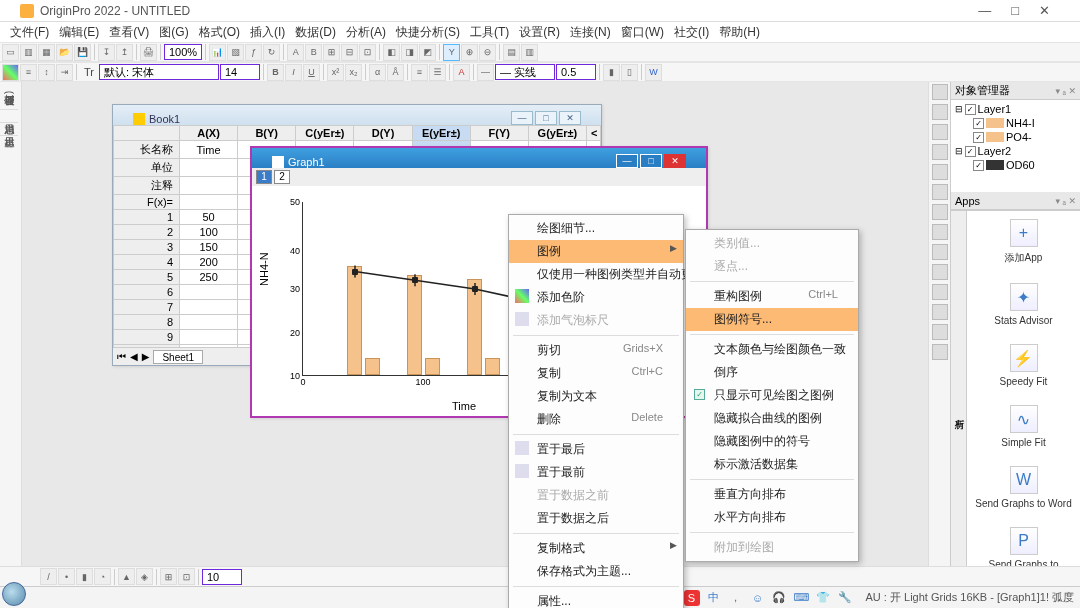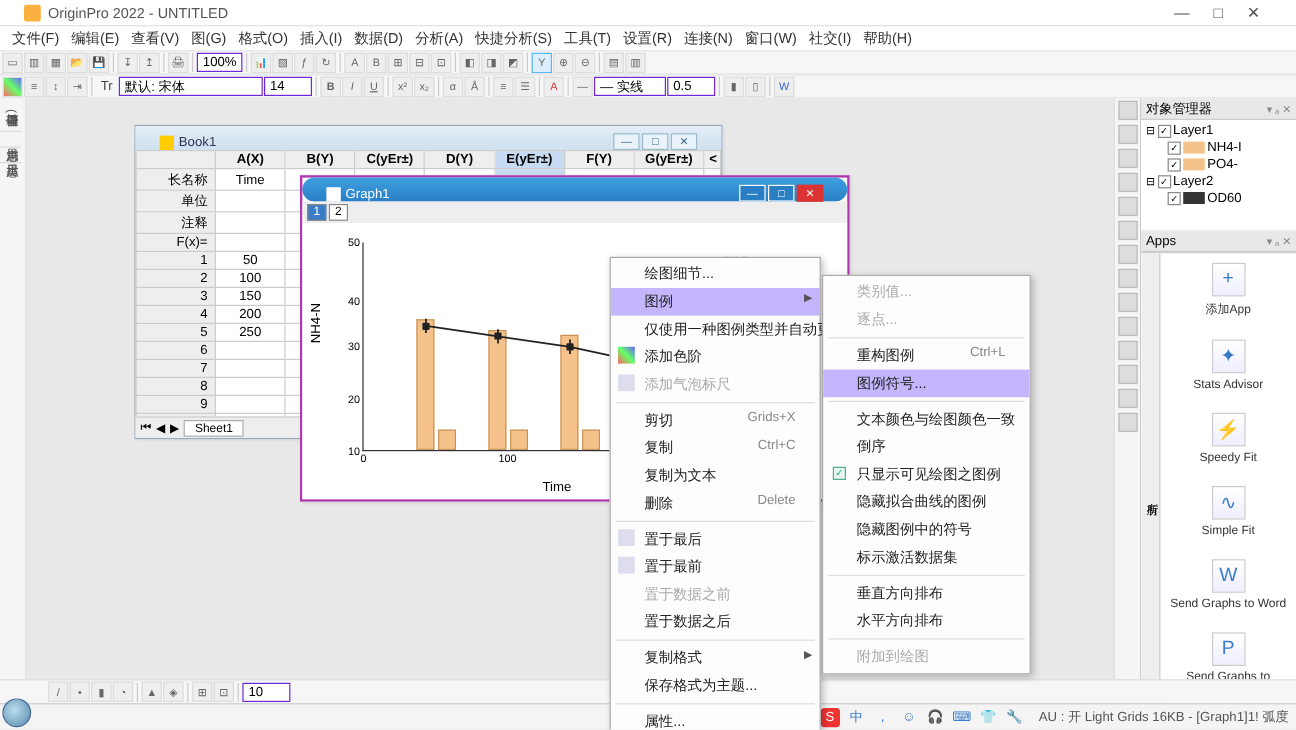--- a/index.html
+++ b/index.html
@@ -40,21 +40,21 @@
   #book1 table { border-collapse: collapse; width: 100%; font-size: 11px; table-layout: fixed; }
   #book1 th, #book1 td { border: 1px solid #ccc; padding: 1px 4px; height: 14px; text-align: center; background: #fff; overflow: hidden; }
   #book1 th { background: #eee; }
   #book1 .hl { background: #c7dbf2 !important; }
   #book1 .rowhdr { background: #eee; width: 66px; text-align: right; padding-right: 6px; }
   #book1 .sheettabs { height: 18px; background: #eee; border-top: 1px solid #ccc; display: flex; align-items: center; padding: 0 4px; gap: 4px; font-size: 10px; }
   #book1 .sheettab { background: #fff; border: 1px solid #aaa; padding: 0 8px; height: 14px; line-height: 14px; }
 
   
   #graph1 { left: 250px; top: 64px; width: 458px; height: 272px; border: 2px solid #b038b0; }
-  #graph1 .mdi-head { background: linear-gradient(#3fa0e0,#2a7fc4); color: #fff; border-radius: 10px; }
+  #graph1 .mdi-head { background: linear-gradient(#3fa0e0,#2a7fc4); color: #fff; }
   #graph1 .mdi-head .b { border-color: #fff; background: #2a7fc4; color: #fff; }
   #graph1 .mdi-head .b.close { background: #d33; border-color: #d33; }
   #graph1 .layertabs { height: 18px; background: #eee; padding: 2px 4px; display: flex; gap: 2px; }
   #graph1 .layertab { width: 16px; height: 14px; border: 1px solid #888; background: #fff; font-size: 10px; text-align: center; line-height: 12px; }
   #graph1 .layertab.active { background: #3a7cc7; color: #fff; }
   #graph1 .plot { position: relative; height: 230px; background: #fff; }
   .chart-area { position: absolute; left: 50px; top: 16px; width: 360px; height: 174px; border-left: 1px solid #333; border-bottom: 1px solid #333; }
   .ylabel { position: absolute; left: 6px; top: 100px; transform: rotate(-90deg); transform-origin: left top; font-size: 11px; }
   .xlabel { position: absolute; left: 200px; bottom: 4px; font-size: 11px; }
   .ytick { position: absolute; right: 100%; font-size: 9px; padding-right: 3px; transform: translateY(-50%); }
@@ -63,21 +63,21 @@
   .bar2 { position: absolute; width: 15px; background: #f4c28a; border: 1px solid #c8945a; bottom: 0; }
   .linept { position: absolute; width: 6px; height: 6px; background: #222; border-radius: 1px; transform: translate(-50%,-50%); }
   .legend-box { position: absolute; right: 8px; top: 8px; font-size: 9px; color: #444; background: #fff; padding: 2px; border: 1px dashed transparent; }
   .legend-marker { position: absolute; left: -30px; top: 2px; }
   .legend-marker .sq { width: 6px; height: 6px; background: #3a7cc7; display: inline-block; margin: 1px; }
 
   
   .ctxmenu { position: absolute; background: #fdfdfd; border: 1px solid #aaa; box-shadow: 2px 2px 6px rgba(0,0,0,.25); font-size: 12px; min-width: 174px; z-index: 100; padding: 2px 0; }
   .ctxmenu .mi { padding: 3px 24px 3px 28px; position: relative; white-space: nowrap; color: #222; }
   .ctxmenu .mi.disabled { color: #aaa; }
-  .ctxmenu .mi.hover { background: #c4b5fd; }
+  .ctxmenu .mi.hover { background: #fdba74; }
   .ctxmenu .mi.sub::after { content: "▶"; position: absolute; right: 6px; font-size: 9px; color: #555; }
   .ctxmenu .sep { height: 1px; background: #ddd; margin: 3px 4px; }
   .ctxmenu .mi .kb { position: absolute; right: 20px; color: #888; font-size: 11px; }
   .ctxmenu .mi .ic { position: absolute; left: 6px; width: 14px; height: 14px; top: 3px; }
   .ctxmenu .mi .chk { position: absolute; left: 8px; top: 5px; width: 11px; height: 11px; border: 1px solid #5a9; background: #e6f5ee; font-size: 8px; text-align: center; line-height: 9px; color: #2a7; }
 
   .statusbar { position: absolute; bottom: 0; width: 100%; height: 22px; background: #f4f4f4; border-top: 1px solid #ccc; display: flex; align-items: center; font-size: 11px; color: #555; padding: 0 6px; }
   .statusbar .spacer { flex: 1; }
   .statusbar .stat-icons { display: flex; gap: 6px; align-items: center; }
   .statusbar .sico { width: 16px; height: 16px; border-radius: 3px; display: inline-flex; align-items: center; justify-content: center; font-size: 11px; }

